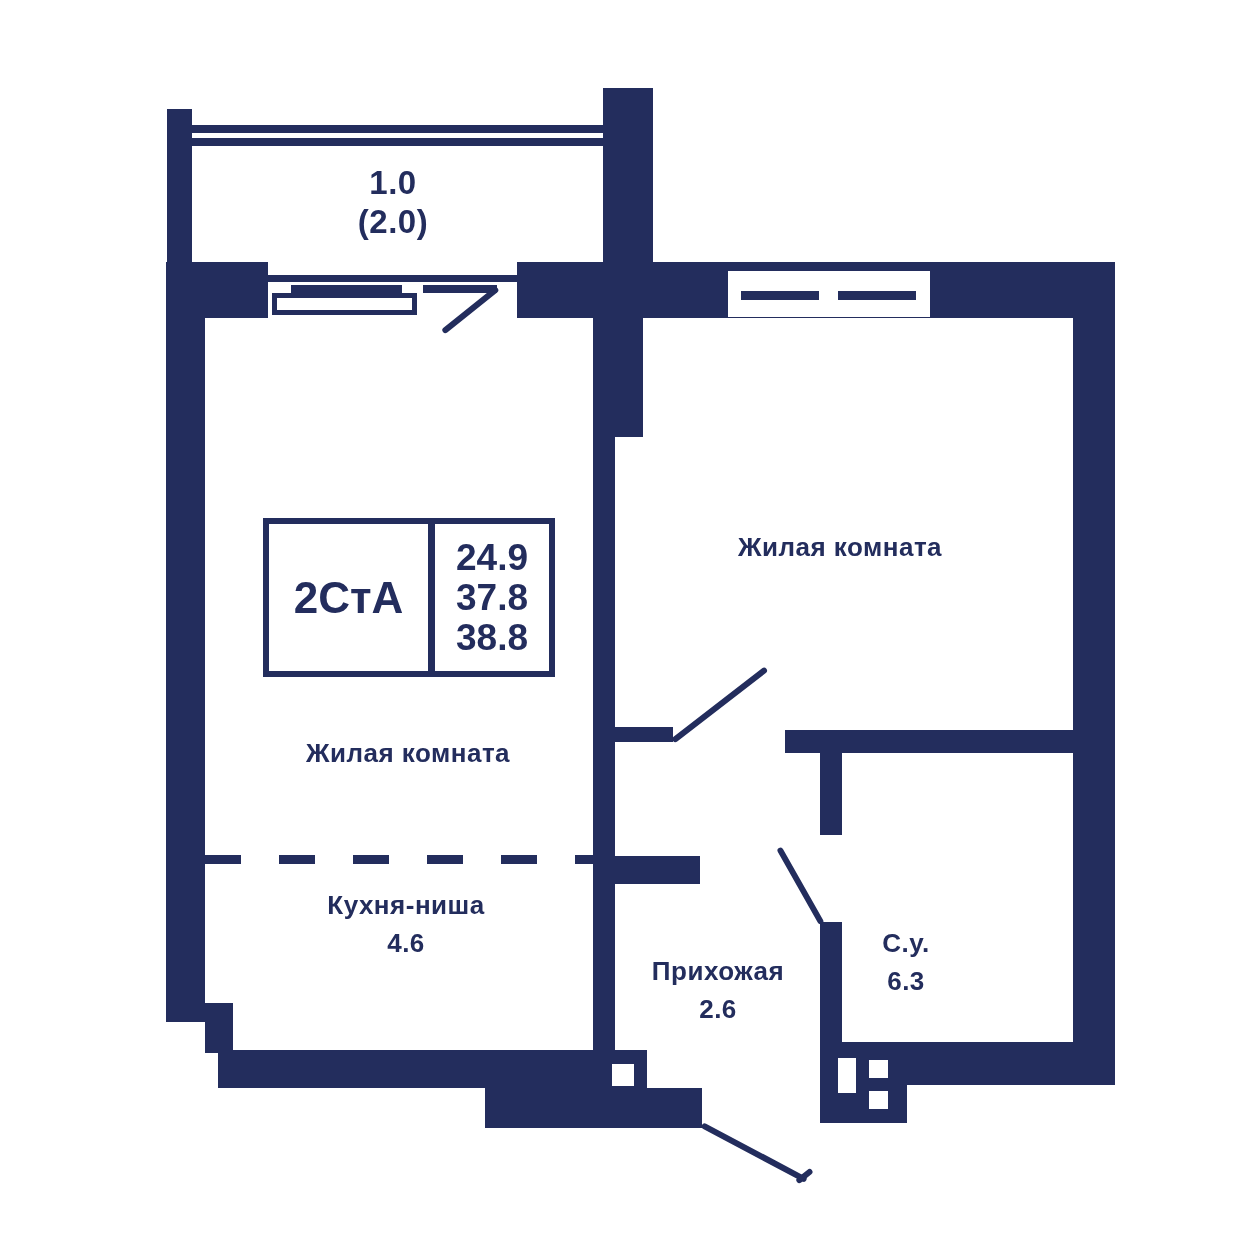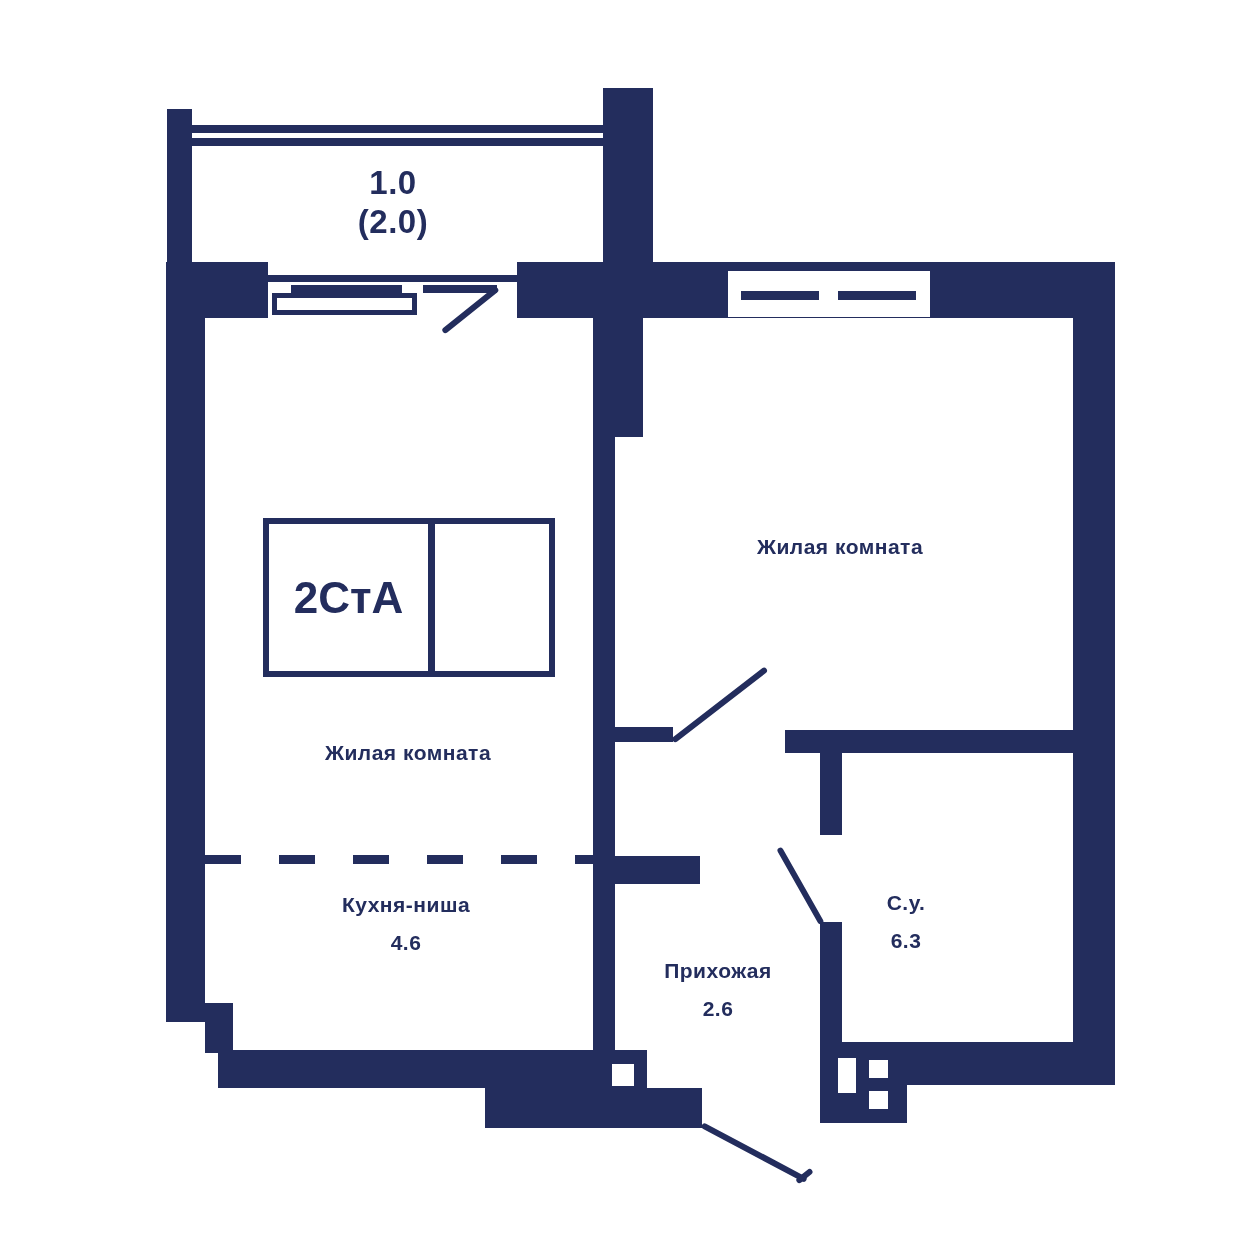--- a/index.html
+++ b/index.html
@@ -15,21 +15,21 @@
   .w  { position:absolute; background:var(--navy); }          
   .wh { position:absolute; background:var(--bg); }            
   .ln { position:absolute; height:6px; background:var(--navy);
         transform-origin:0 50%; border-radius:3px; }          
   .sill { position:absolute; background:var(--bg);
           border:5px solid var(--navy); box-sizing:border-box; }
   .dash { position:absolute; height:9px;
           background: repeating-linear-gradient(to right,
             var(--navy) 0 36px, transparent 36px 74px); }     
   .lbl { position:absolute; text-align:center; font-weight:bold;
-         font-size:21px; line-height:38px; letter-spacing:0.5px; }
+         font-size:26px; line-height:38px; letter-spacing:0.5px; }
   .lbl .nm, .lbl .ar { display:block; }
   .balc-lbl { font-size:33px; line-height:39px; }
   .statbox { position:absolute; left:263px; top:518px; width:292px; height:159px;
              border:6px solid var(--navy); box-sizing:border-box; display:flex; }
   .statbox .cell-type { width:159px; display:flex; align-items:center; justify-content:center;
              font-size:44px; font-weight:bold; }
   .statbox .divider { width:7px; background:var(--navy); }
   .statbox .cell-nums { flex:1; display:flex; flex-direction:column; align-items:center;
              justify-content:center; font-size:37px; line-height:40px; font-weight:bold; }
 </style>
@@ -103,23 +103,28 @@
   <div class="lbl" style="left:226px;top:886px;width:360px">
     <span class="nm">Кухня-ниша</span>
     <span class="ar">4.6</span>
   </div>
 
   <div class="lbl" style="left:598px;top:952px;width:240px">
     <span class="nm">Прихожая</span>
     <span class="ar">2.6</span>
   </div>
 
-  <div class="lbl" style="left:836px;top:884px;width:140px">
+  <div class="lbl" style="left:836px;top:924px;width:140px">
     <span class="nm">С.у.</span>
     <span class="ar">6.3</span>
   </div>
 
   <div class="statbox">
     <div class="cell-type">2СтА</div>
     <div class="divider"></div>
+    <div class="cell-nums">
+      <span>24.9</span>
+      <span>37.8</span>
+      <span>38.8</span>
+    </div>
   </div>
 
 </div>
 
 </body></html>

